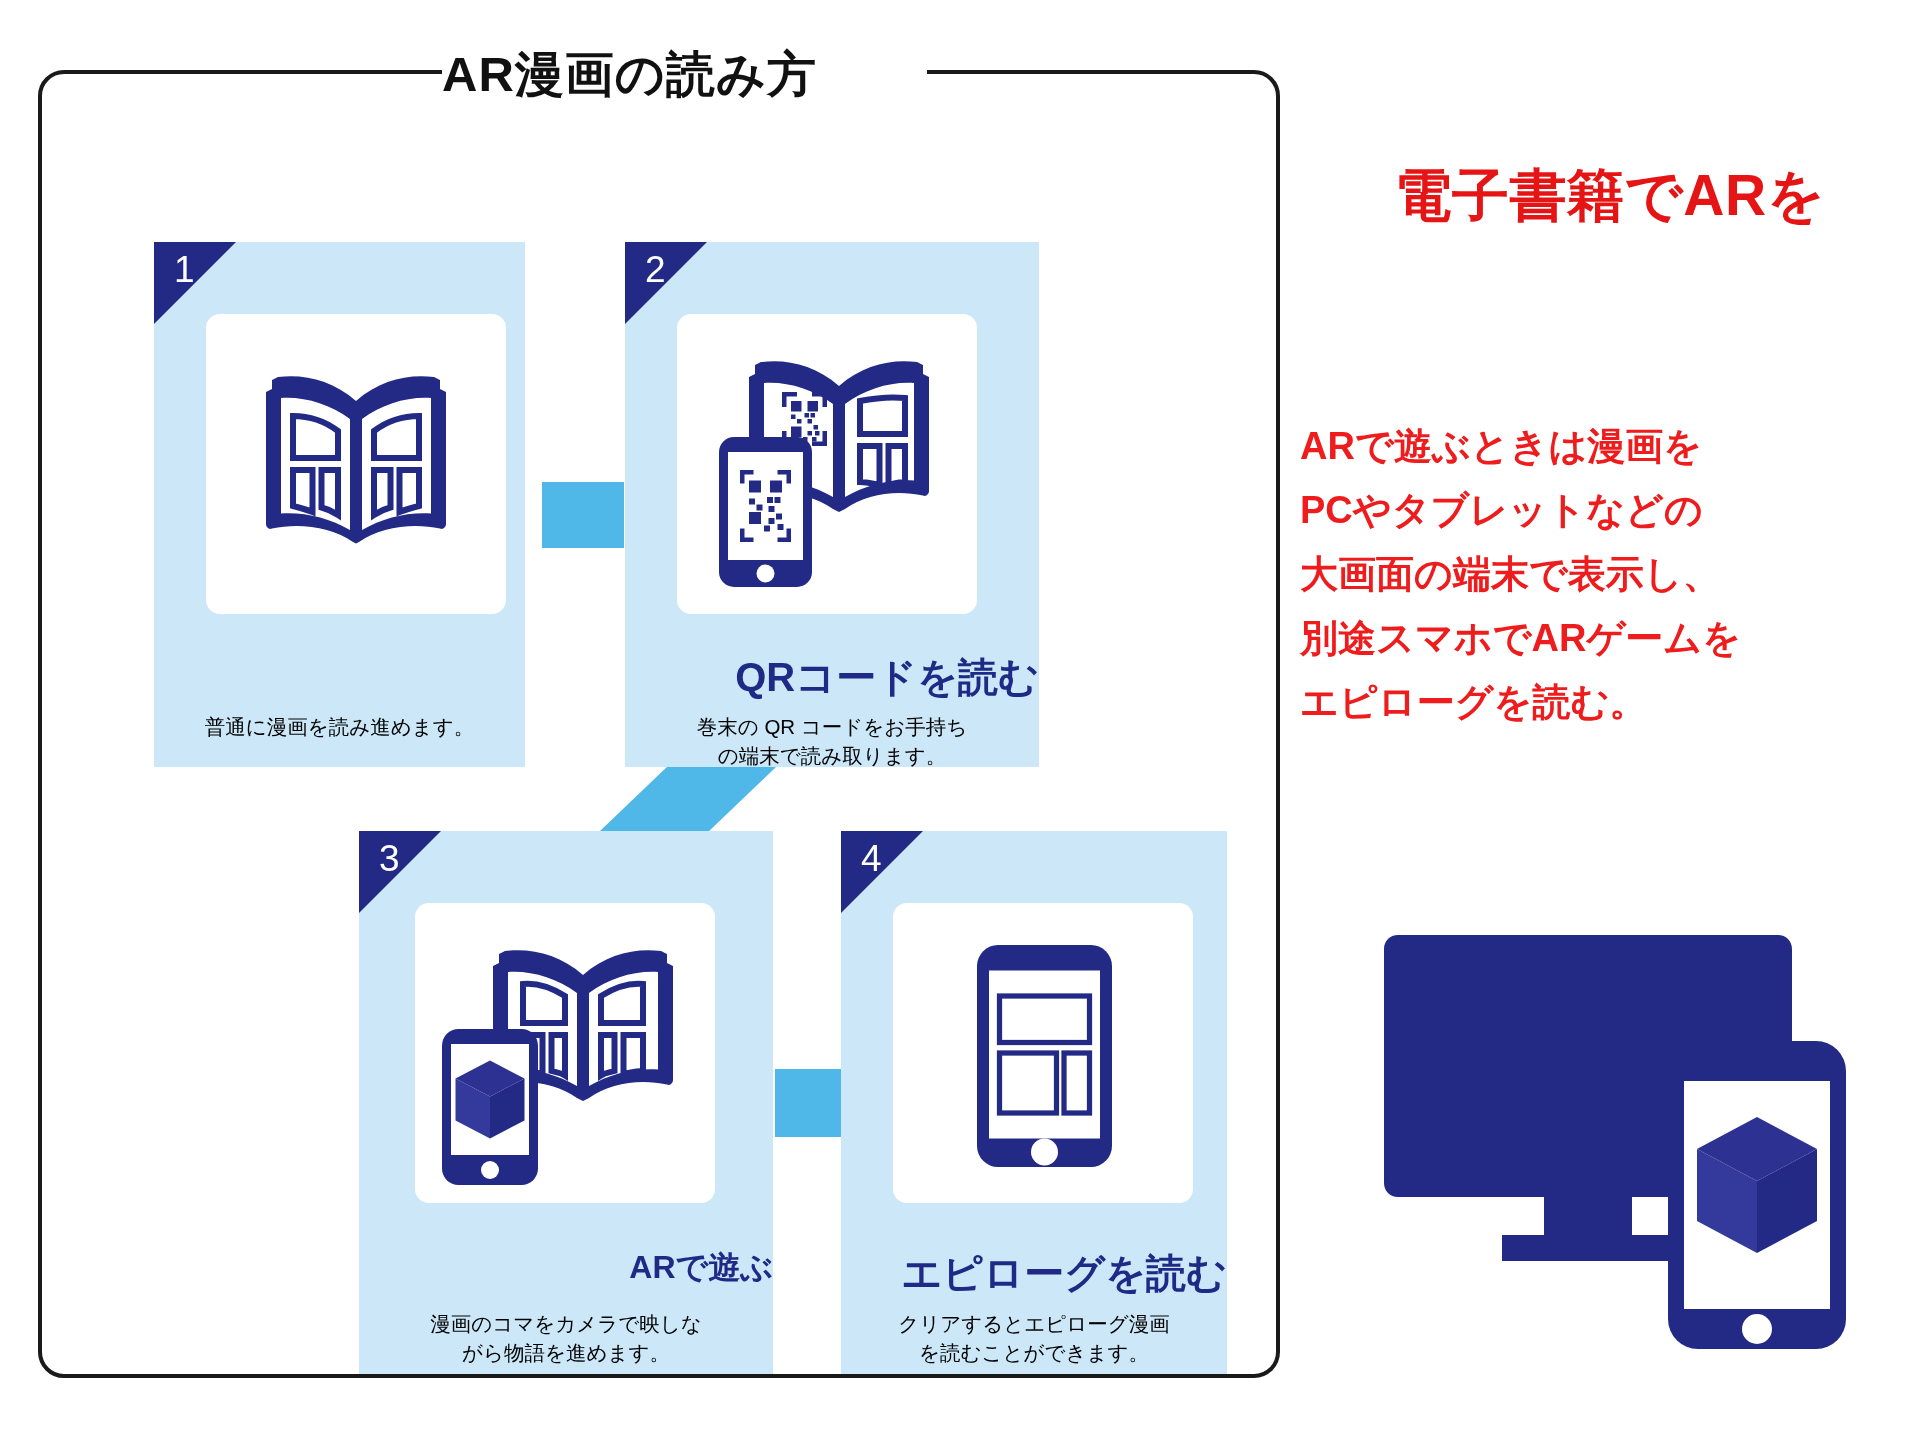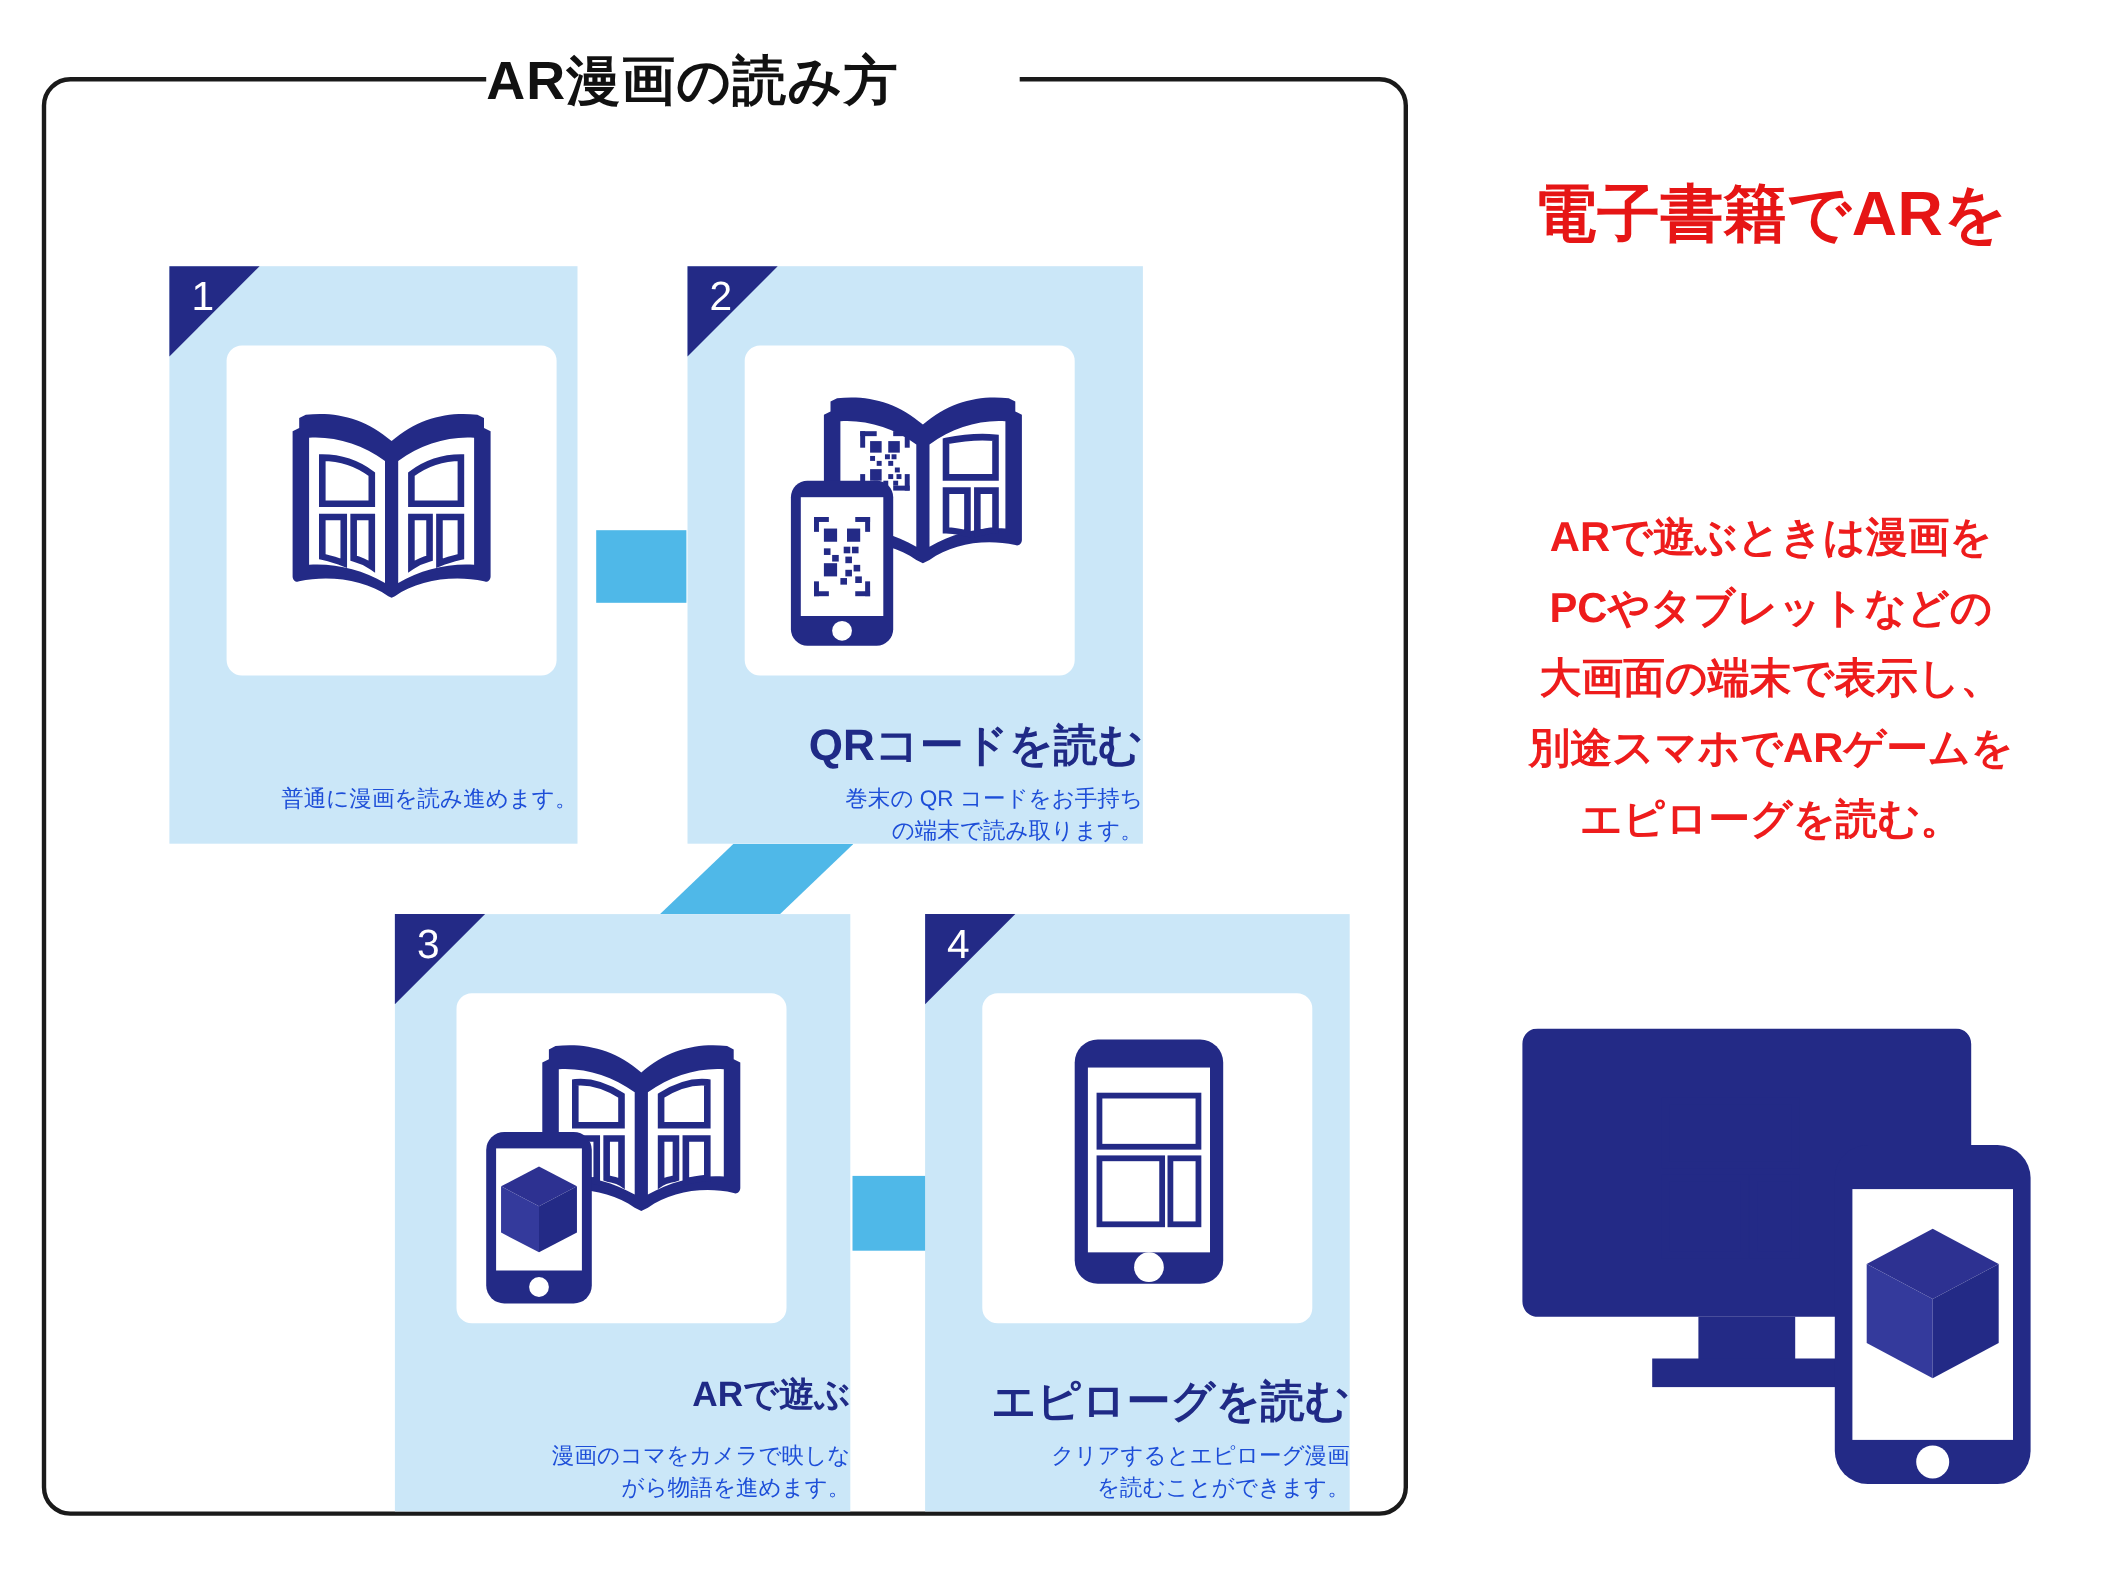--- a/index.html
+++ b/index.html
@@ -53,22 +53,22 @@
     position: absolute;
     background: #ffffff;
     border-radius: 14px;
   }
   .card .card-title {
     position: absolute; width: 100%; text-align: right;
     color: #1f2a86; font-weight: bold; letter-spacing: 0px;
     white-space: nowrap;
   }
   .card .card-desc {
-    position: absolute; width: 100%; text-align: right;
-    color: #1d4ed8; font-size: 20.5px; line-height: 29px;
+    position: absolute; width: 100%; text-align: center;
+    color: #000000; font-size: 20.5px; line-height: 29px;
   }
 
   
   #card-1 { left: 112px; top: 168px;  width: 371px; height: 525px; }
   #card-2 { left: 583px; top: 168px;  width: 414px; height: 525px; }
   #card-3 { left: 317px; top: 757px;  width: 414px; height: 543px; }
   #card-4 { left: 799px; top: 757px;  width: 386px; height: 543px; }
 
   #card-1 .icon-box { left: 52px;  top: 72px; width: 300px; height: 300px; }
   #card-2 .icon-box { left: 52px;  top: 72px; width: 300px; height: 300px; }
@@ -102,22 +102,22 @@
     position: absolute; left: 1300px; top: 0;
     width: 620px; height: 1440px;
   }
   #warn-heading {
     position: absolute; left: 0; top: 158px; width: 620px;
     text-align: center; color: #e61515;
     font-size: 57px; font-weight: bold; line-height: 74px;
     letter-spacing: 0.5px;
   }
   #warn-body {
-    position: absolute; left: 0; top: 457px; width: 620px;
-    text-align: center; color: #ee1c1c;
+    position: absolute; left: 0; top: 414px; width: 620px;
+    color: #ee1c1c;
     font-size: 38px; font-weight: bold; line-height: 64px;
   }
   #device-illustration {
     position: absolute; left: 68px; top: 935px;
     width: 520px; height: 420px;
   }
 </style>
 </head>
 <body>
 

